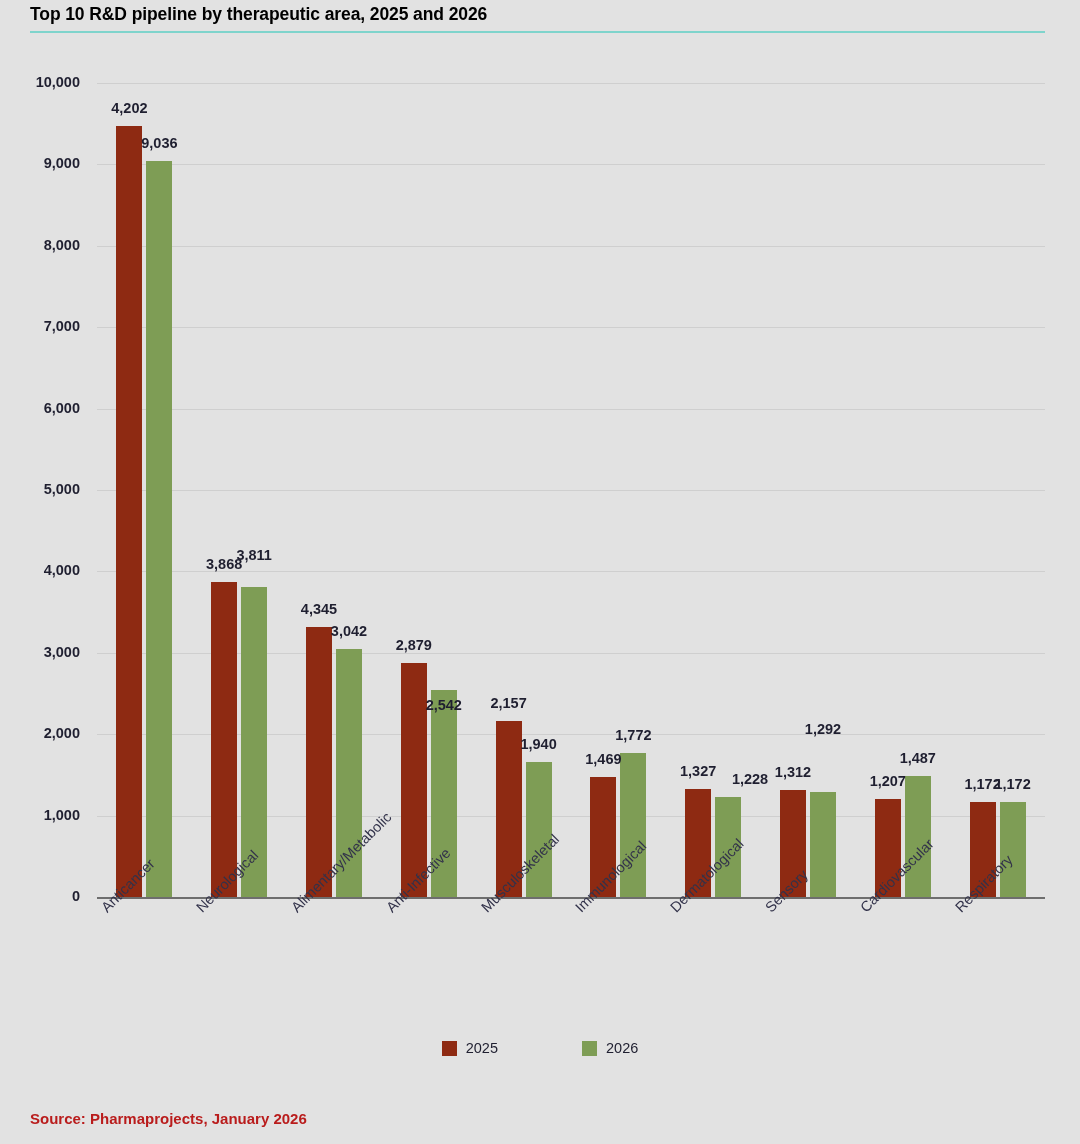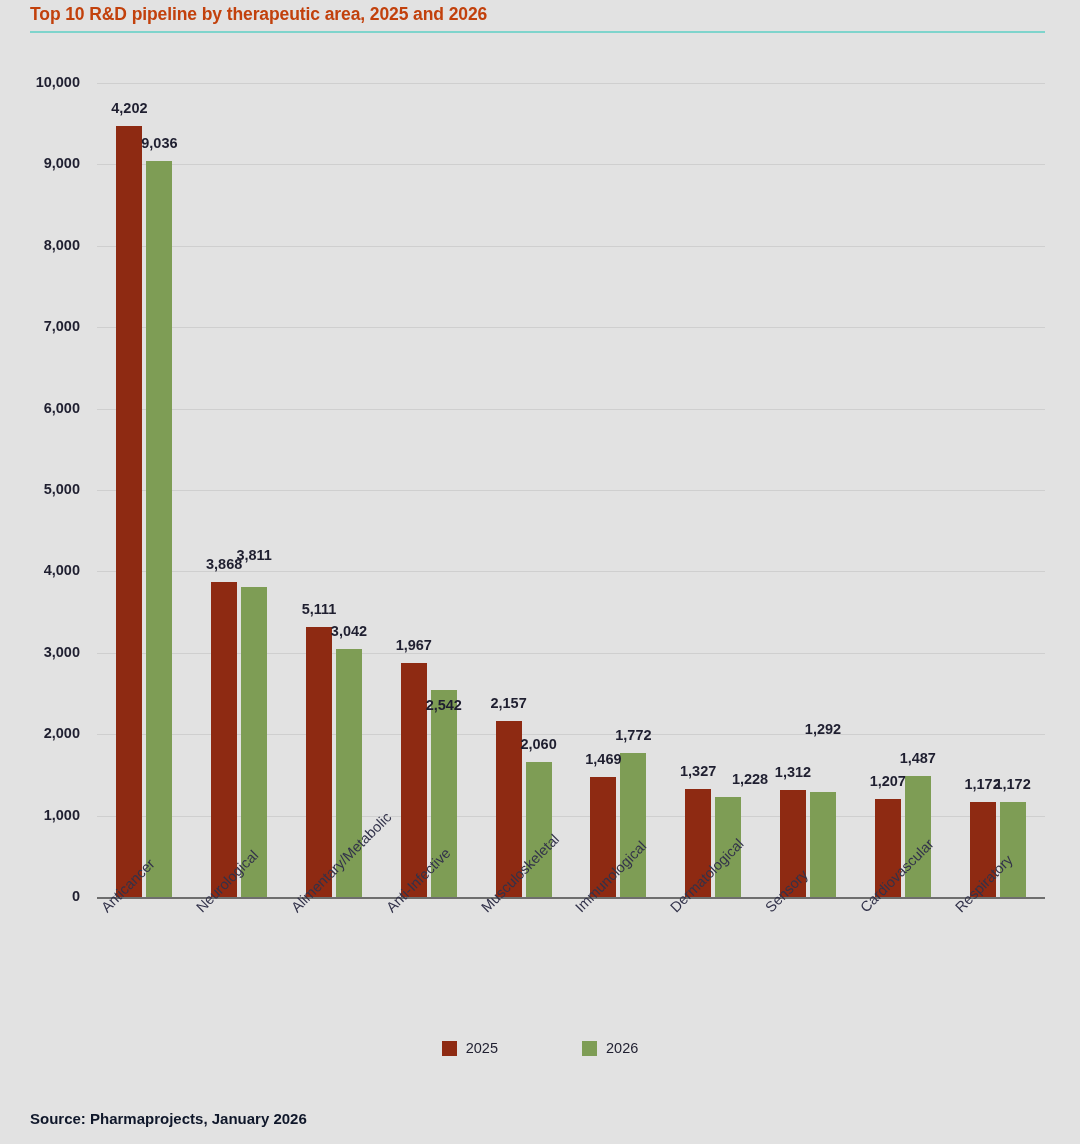--- a/index.html
+++ b/index.html
@@ -23,21 +23,21 @@
     width: 1080px;
     height: 40px;
   }
   #chart-title {
     position: absolute;
     left: 30px;
     top: 4px;
     font-size: 17.5px;
     font-weight: bold;
     letter-spacing: -0.1px;
-    color: #c2410c;
+    color: #000000;
     white-space: nowrap;
   }
   #title-rule {
     position: absolute;
     left: 30px;
     top: 31px;
     width: 1015px;
     height: 2px;
     background: #7fd4cc;
   }
@@ -129,21 +129,21 @@
     font-weight: normal;
   }
 
   
   #source-line {
     position: absolute;
     left: 30px;
     top: 1110px;
     font-size: 15px;
     font-weight: bold;
-    color: #0f172a;
+    color: #b91c1c;
     white-space: nowrap;
   }
 </style>
 </head>
 <body>
 
 <div id="title-block">
   <div id="chart-title">Top 10 R&amp;D pipeline by therapeutic area, 2025 and 2026</div>
   <div id="title-rule"></div>
 </div>
@@ -195,26 +195,26 @@
       <div class="bar bar-2025" title="Cardiovascular 2025: 1,207" style="left: 874.8px; width: 26px; height: 98.2498px; bottom: 247px;"></div>
       <div class="bar bar-2026" title="Cardiovascular 2026: 1,487" style="left: 904.8px; width: 26px; height: 121.042px; bottom: 247px;"></div>
       <div class="bar bar-2025" title="Respiratory 2025: 1,172" style="left: 969.6px; width: 26px; height: 95.4008px; bottom: 247px;"></div>
       <div class="bar bar-2026" title="Respiratory 2026: 1,172" style="left: 999.6px; width: 26px; height: 95.4008px; bottom: 247px;"></div>
     </div>
   <div id="value-labels-layer">
       <div class="bar-label" style="width: 80px; left: 89.4px; top: 99.6536px;">4,202</div>
       <div class="bar-label" style="width: 80px; left: 119.4px; top: 135.47px;">9,036</div>
       <div class="bar-label" style="width: 80px; left: 184.2px; top: 556.145px;">3,868</div>
       <div class="bar-label" style="width: 80px; left: 214.2px; top: 547px;">3,811</div>
-      <div class="bar-label" style="width: 80px; left: 279px; top: 601.24px;">5,111</div>
+      <div class="bar-label" style="width: 80px; left: 279px; top: 601.24px;">4,345</div>
       <div class="bar-label" style="width: 80px; left: 309px; top: 623.381px;">3,042</div>
-      <div class="bar-label" style="width: 80px; left: 373.8px; top: 636.649px;">1,967</div>
+      <div class="bar-label" style="width: 80px; left: 373.8px; top: 636.649px;">2,879</div>
       <div class="bar-label" style="width: 80px; left: 403.8px; top: 697px;">2,542</div>
       <div class="bar-label" style="width: 80px; left: 468.6px; top: 695.42px;">2,157</div>
-      <div class="bar-label" style="width: 80px; left: 498.6px; top: 735.876px;">2,060</div>
+      <div class="bar-label" style="width: 80px; left: 498.6px; top: 735.876px;">1,940</div>
       <div class="bar-label" style="width: 80px; left: 563.4px; top: 751.423px;">1,469</div>
       <div class="bar-label" style="width: 80px; left: 593.4px; top: 726.759px;">1,772</div>
       <div class="bar-label" style="width: 80px; left: 658.2px; top: 762.982px;">1,327</div>
       <div class="bar-label" style="width: 80px; left: 688.2px; top: 771.041px; text-align: right;">1,228</div>
       <div class="bar-label" style="width: 80px; left: 753px; top: 764.203px;">1,312</div>
       <div class="bar-label" style="width: 80px; left: 783px; top: 721px;">1,292</div>
       <div class="bar-label" style="width: 80px; left: 847.8px; top: 772.75px;">1,207</div>
       <div class="bar-label" style="width: 80px; left: 877.8px; top: 749.958px;">1,487</div>
       <div class="bar-label" style="width: 80px; left: 942.6px; top: 775.599px;">1,172</div>
       <div class="bar-label" style="width: 80px; left: 972.6px; top: 775.599px;">1,172</div>

